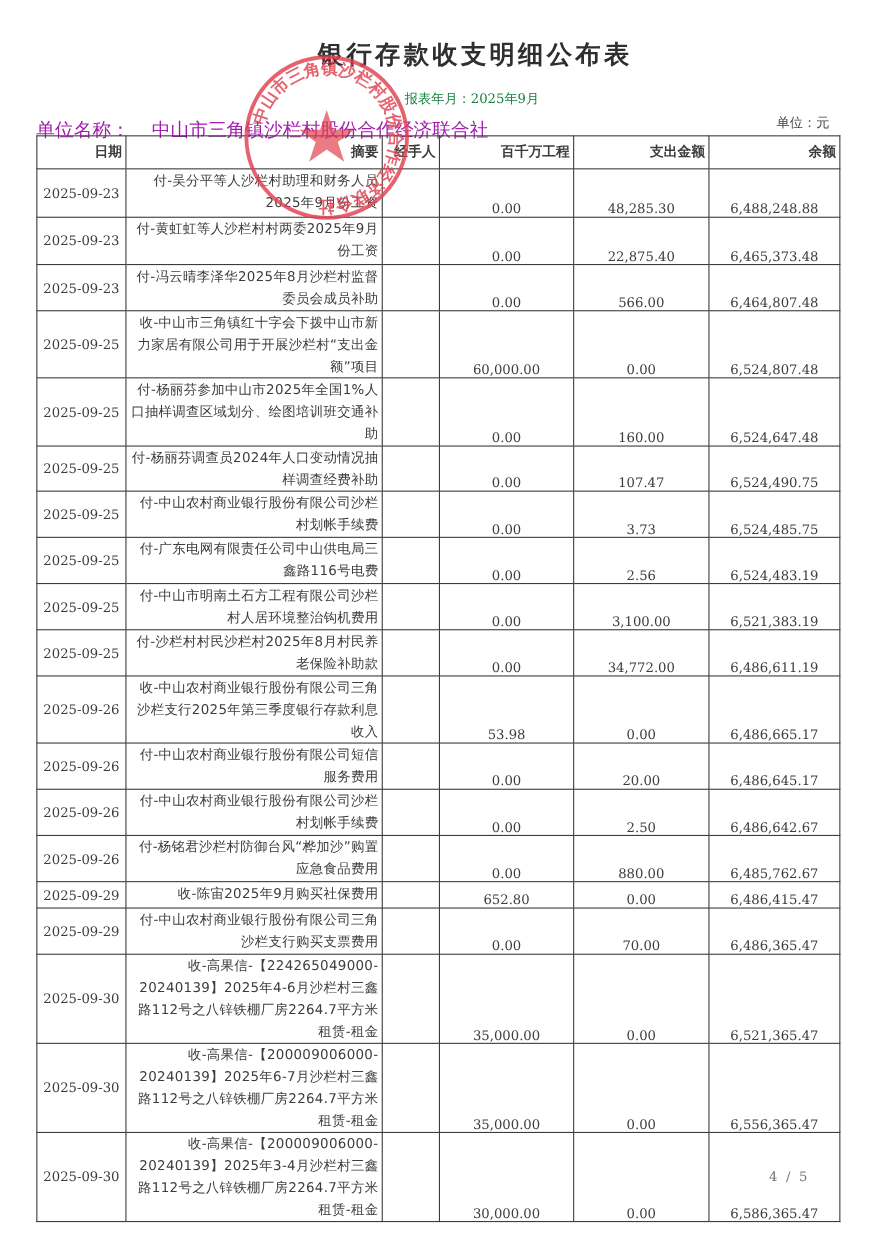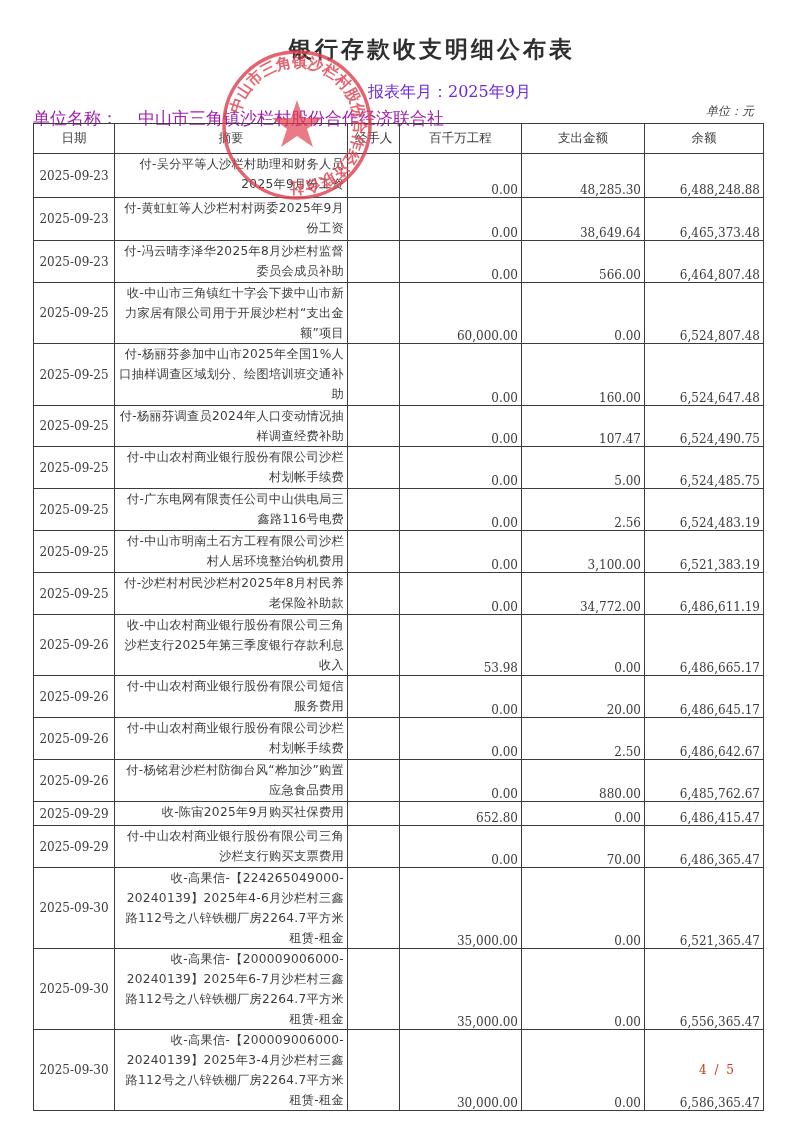--- a/index.html
+++ b/index.html
@@ -5,37 +5,37 @@
   html, body { margin:0; padding:0; }
   body {
     width:794px; height:1123px; background:#ffffff; position:relative; overflow:hidden;
     font-family:"DejaVu Serif","Liberation Serif",serif; color:#3a3a3a;
   }
   .title {
     position:absolute; left:0; width:794px; top:34px; text-align:center;
     font-family:"DejaVu Sans","Liberation Sans",sans-serif; font-weight:bold;
     font-size:23px; letter-spacing:3px; color:#2f2f2f; padding-left:70px; box-sizing:border-box;
   }
-  .period { position:absolute; left:368px; top:82px; font-size:16px; color:#6d28d9; }
+  .period { position:absolute; left:368px; top:82px; font-size:12px; color:#15803d; }
   .unit-name { position:absolute; left:33px; top:107px; font-size:17px; color:#a21caf; }
   .unit-name .val { margin-left:20px; }
-  .unit { position:absolute; right:40px; top:103px; font-size:12px; color:#444;font-style:italic; }
+  .unit { position:absolute; right:40px; top:103px; font-size:12px; color:#444; }
   table.ledger {
     position:absolute; left:33px; top:123px; width:730px; border-collapse:collapse;
     table-layout:fixed; font-size:12px;
   }
   table.ledger th, table.ledger td {
     border:1px solid #3c3c3c; padding:0 3px; color:#3c3c3c;
   }
-  table.ledger th { font-weight:normal; height:29px; font-size:12.5px; text-align:center; }
+  table.ledger th { font-weight:bold; height:29px; font-size:12.5px; text-align:right; }
   td.date { text-align:center; vertical-align:middle; }
   td.desc { text-align:right; vertical-align:top; line-height:20px; padding-top:1px; font-family:"DejaVu Sans","Liberation Sans",sans-serif; font-size:12.2px; letter-spacing:0.3px; }
-  td.num { text-align:right; vertical-align:bottom; padding-bottom:3px; padding-right:1px; }
+  td.num { text-align:center; vertical-align:bottom; padding-bottom:3px; padding-right:1px; }
   td.handler { }
-  .page-no { position:absolute; left:699px; top:1063px; font-size:12px; color:#c2410c; letter-spacing:2px; }
+  .page-no { position:absolute; left:699px; top:1063px; font-size:12px; color:#737373; letter-spacing:2px; }
   .stamp { position:absolute; left:220px; top:48px; width:154px; height:154px; pointer-events:none; opacity:0.82; }
 </style>
 </head>
 <body>
 
 <div class="title">银行存款收支明细公布表</div>
 <div class="period">报表年月：2025年9月</div>
 <div class="unit-name">
   <span>单位名称：</span><span class="val">中山市三角镇沙栏村股份合作经济联合社</span>
 </div>
@@ -67,21 +67,21 @@
         <td class="handler"></td>
         <td class="num">0.00</td>
         <td class="num">48,285.30</td>
         <td class="num">6,488,248.88</td>
       </tr>
       <tr style="height: 43px;">
         <td class="date">2025-09-23</td>
         <td class="desc">付-黄虹虹等人沙栏村村两委2025年9月份工资</td>
         <td class="handler"></td>
         <td class="num">0.00</td>
-        <td class="num">38,649.64</td>
+        <td class="num">22,875.40</td>
         <td class="num">6,465,373.48</td>
       </tr>
       <tr style="height: 42px;">
         <td class="date">2025-09-23</td>
         <td class="desc">付-冯云晴李泽华2025年8月沙栏村监督委员会成员补助</td>
         <td class="handler"></td>
         <td class="num">0.00</td>
         <td class="num">566.00</td>
         <td class="num">6,464,807.48</td>
       </tr>
@@ -107,21 +107,21 @@
         <td class="handler"></td>
         <td class="num">0.00</td>
         <td class="num">107.47</td>
         <td class="num">6,524,490.75</td>
       </tr>
       <tr style="height: 42px;">
         <td class="date">2025-09-25</td>
         <td class="desc">付-中山农村商业银行股份有限公司沙栏村划帐手续费</td>
         <td class="handler"></td>
         <td class="num">0.00</td>
-        <td class="num">5.00</td>
+        <td class="num">3.73</td>
         <td class="num">6,524,485.75</td>
       </tr>
       <tr style="height: 42px;">
         <td class="date">2025-09-25</td>
         <td class="desc">付-广东电网有限责任公司中山供电局三鑫路116号电费</td>
         <td class="handler"></td>
         <td class="num">0.00</td>
         <td class="num">2.56</td>
         <td class="num">6,524,483.19</td>
       </tr>

